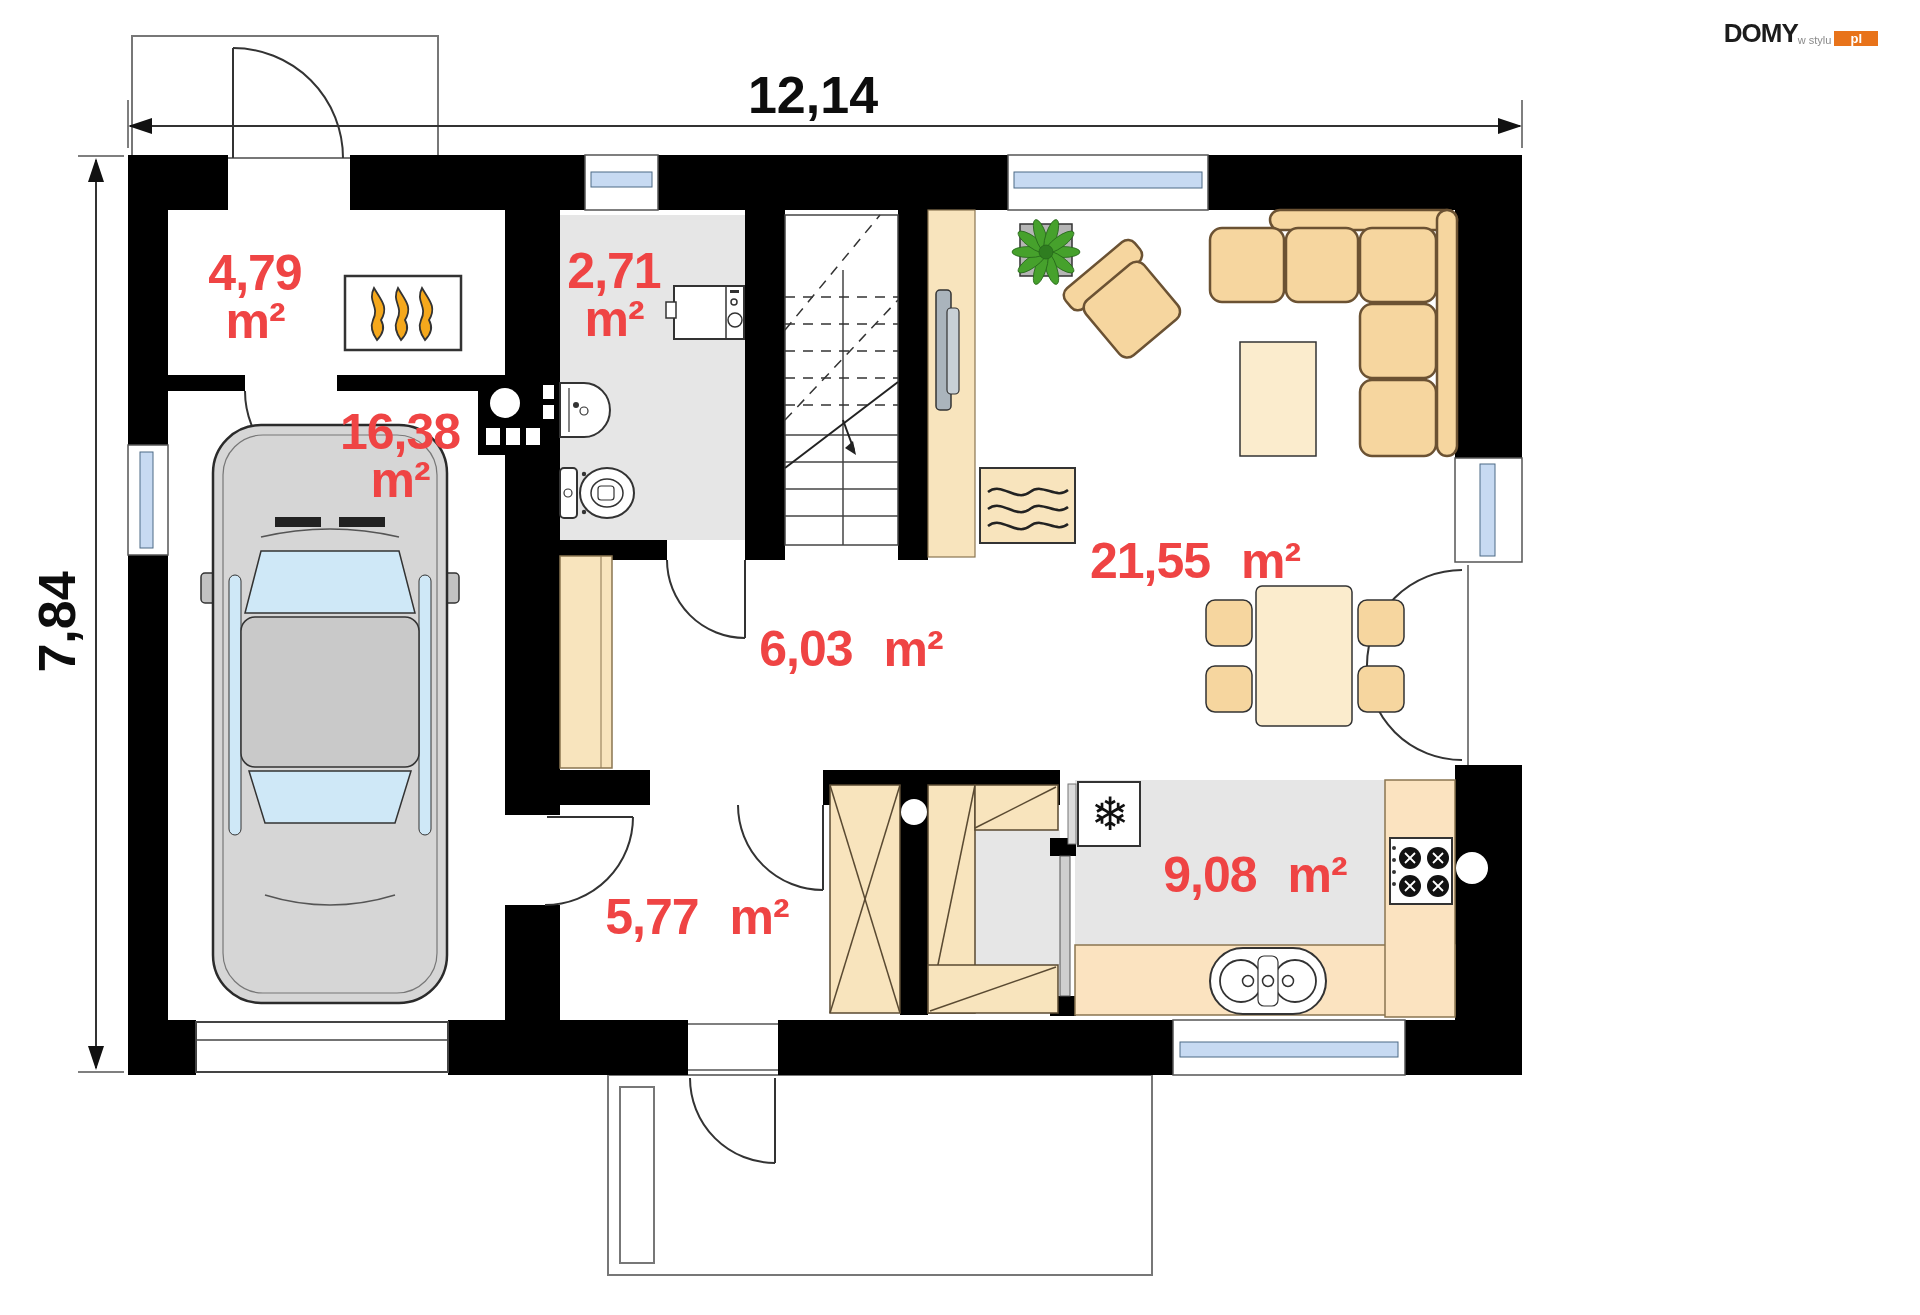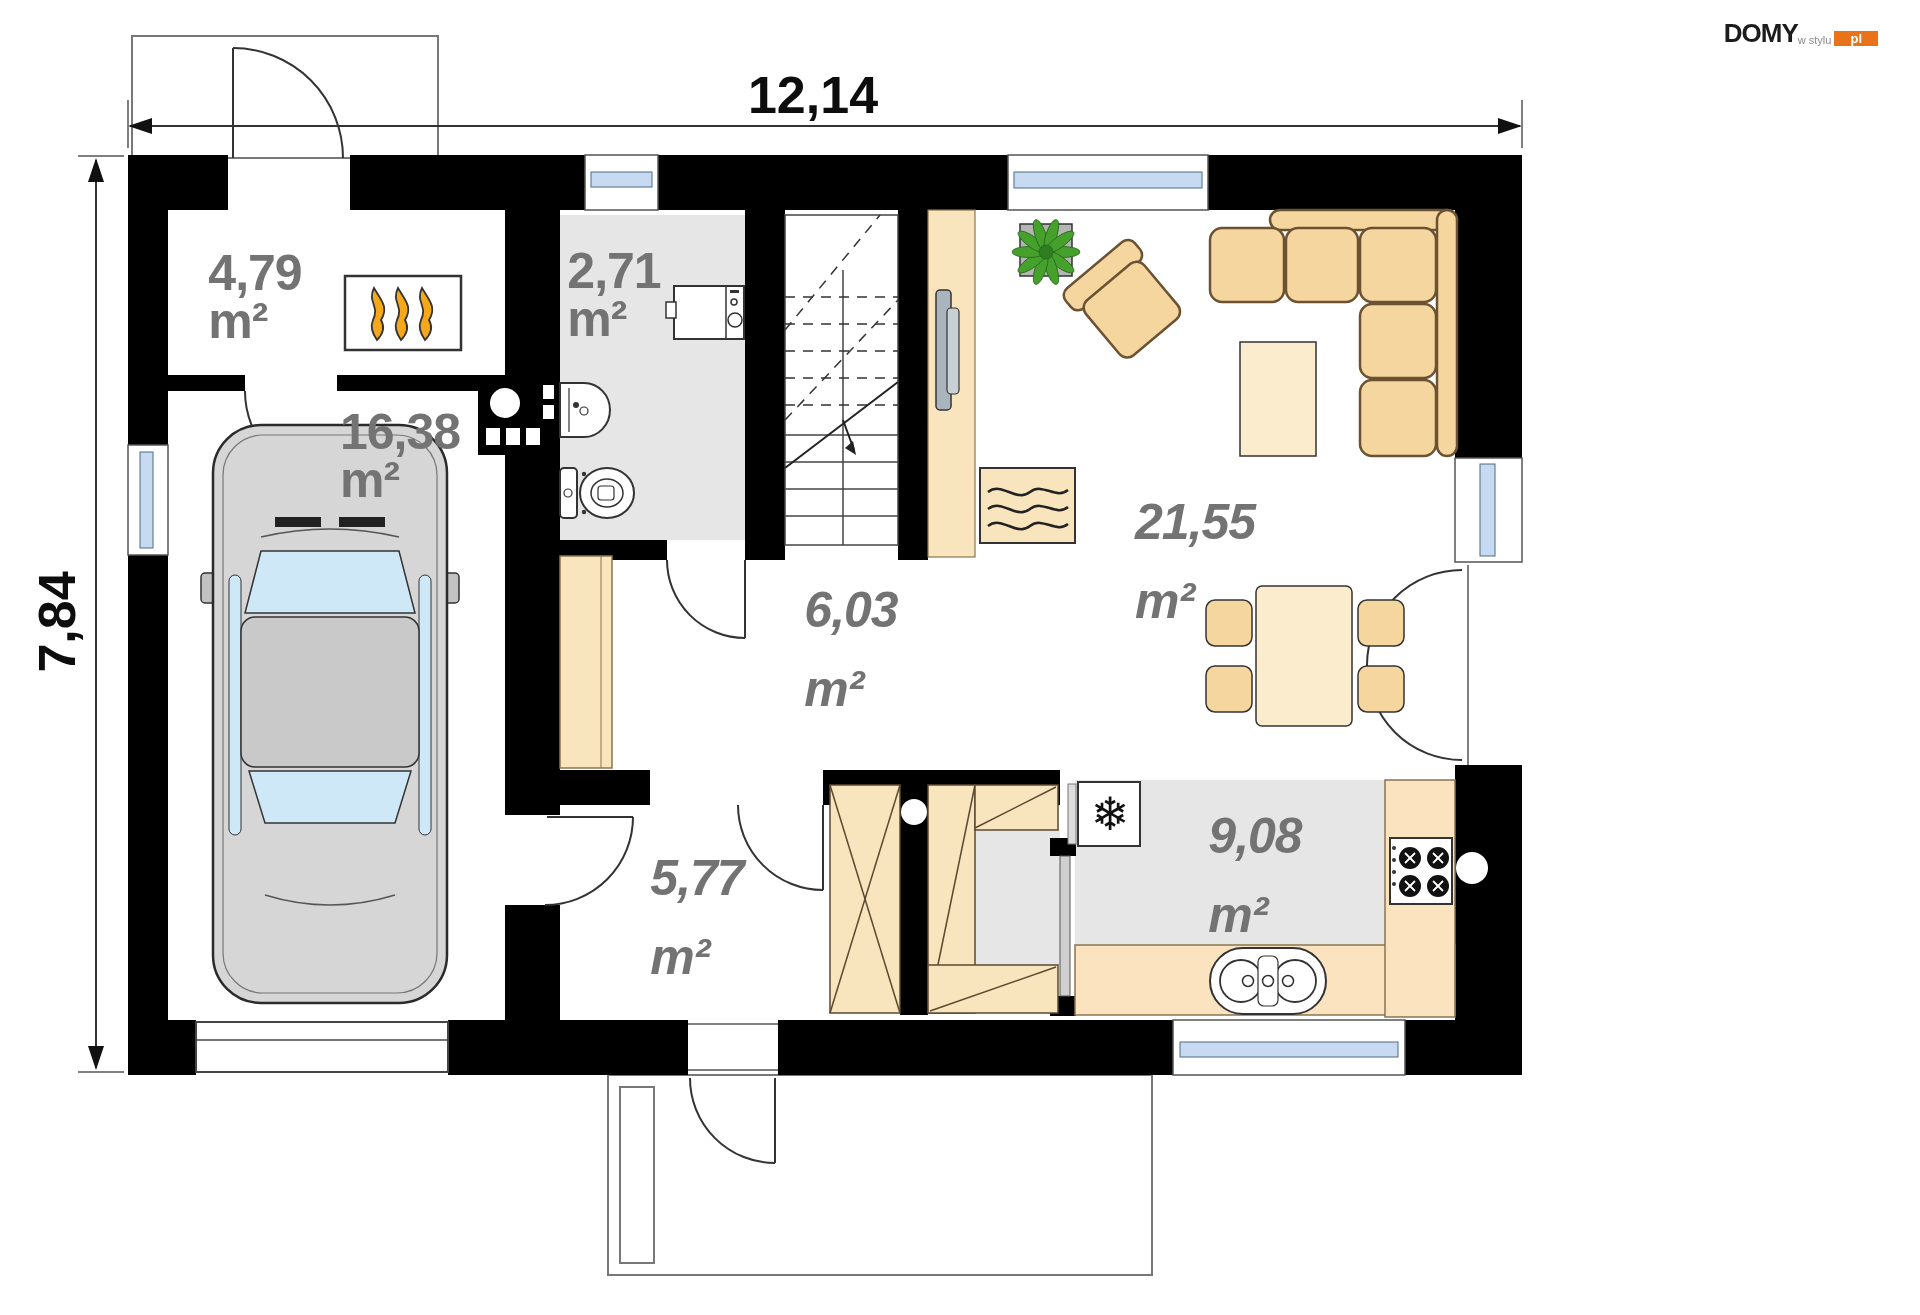--- a/index.html
+++ b/index.html
@@ -1,23 +1,23 @@
 <!DOCTYPE html>
 <html><head>
 <meta charset="utf-8">
 <style>
   html,body{margin:0;padding:0;background:#fff;}
   #stage{position:relative;width:1920px;height:1315px;background:#ffffff;overflow:hidden;
          font-family:"Liberation Sans","DejaVu Sans",sans-serif;}
   #plan-svg{position:absolute;left:0;top:0;}
-  .room-label{position:absolute;transform:translate(-50%,-50%);display:flex;align-items:flex-start;
-              justify-content:center;font-weight:bold;color:#737373;font-size:50px;line-height:0.95;
+  .room-label{position:absolute;transform:translate(-50%,-50%);display:flex;align-items:center;
+              justify-content:center;font-weight:bold;color:#ef4444;font-size:50px;line-height:0.95;
               white-space:nowrap;z-index:30;letter-spacing:-1px;}
   .room-label.two-line{flex-direction:column;}
-  .room-label.one-line{flex-direction:column;gap:31px;font-style:italic;}
+  .room-label.one-line{flex-direction:row;gap:31px;}
   .dim-label{position:absolute;transform:translate(-50%,-50%);font-weight:bold;color:#0d0d0d;
              font-size:52px;z-index:30;letter-spacing:0px;}
   .dim-label.vertical{transform:translate(-50%,-50%) rotate(-90deg);}
   #logo{position:absolute;right:42px;top:20px;z-index:40;display:flex;
         align-items:flex-end;line-height:1;}
   #logo .brand{font-weight:bold;font-size:26px;color:#1c1c1c;letter-spacing:-1px;}
   #logo .sub-row{display:flex;align-items:flex-end;gap:3px;margin-top:1px;}
   #logo .sub{font-size:11px;color:#8a8a8a;}
   #logo .tld{font-size:13px;font-weight:bold;color:#ffffff;background:#e8731a;padding:1px 16px;}
   #fridge-glyph{position:absolute;left:1082px;top:784px;width:56px;height:60px;display:flex;

